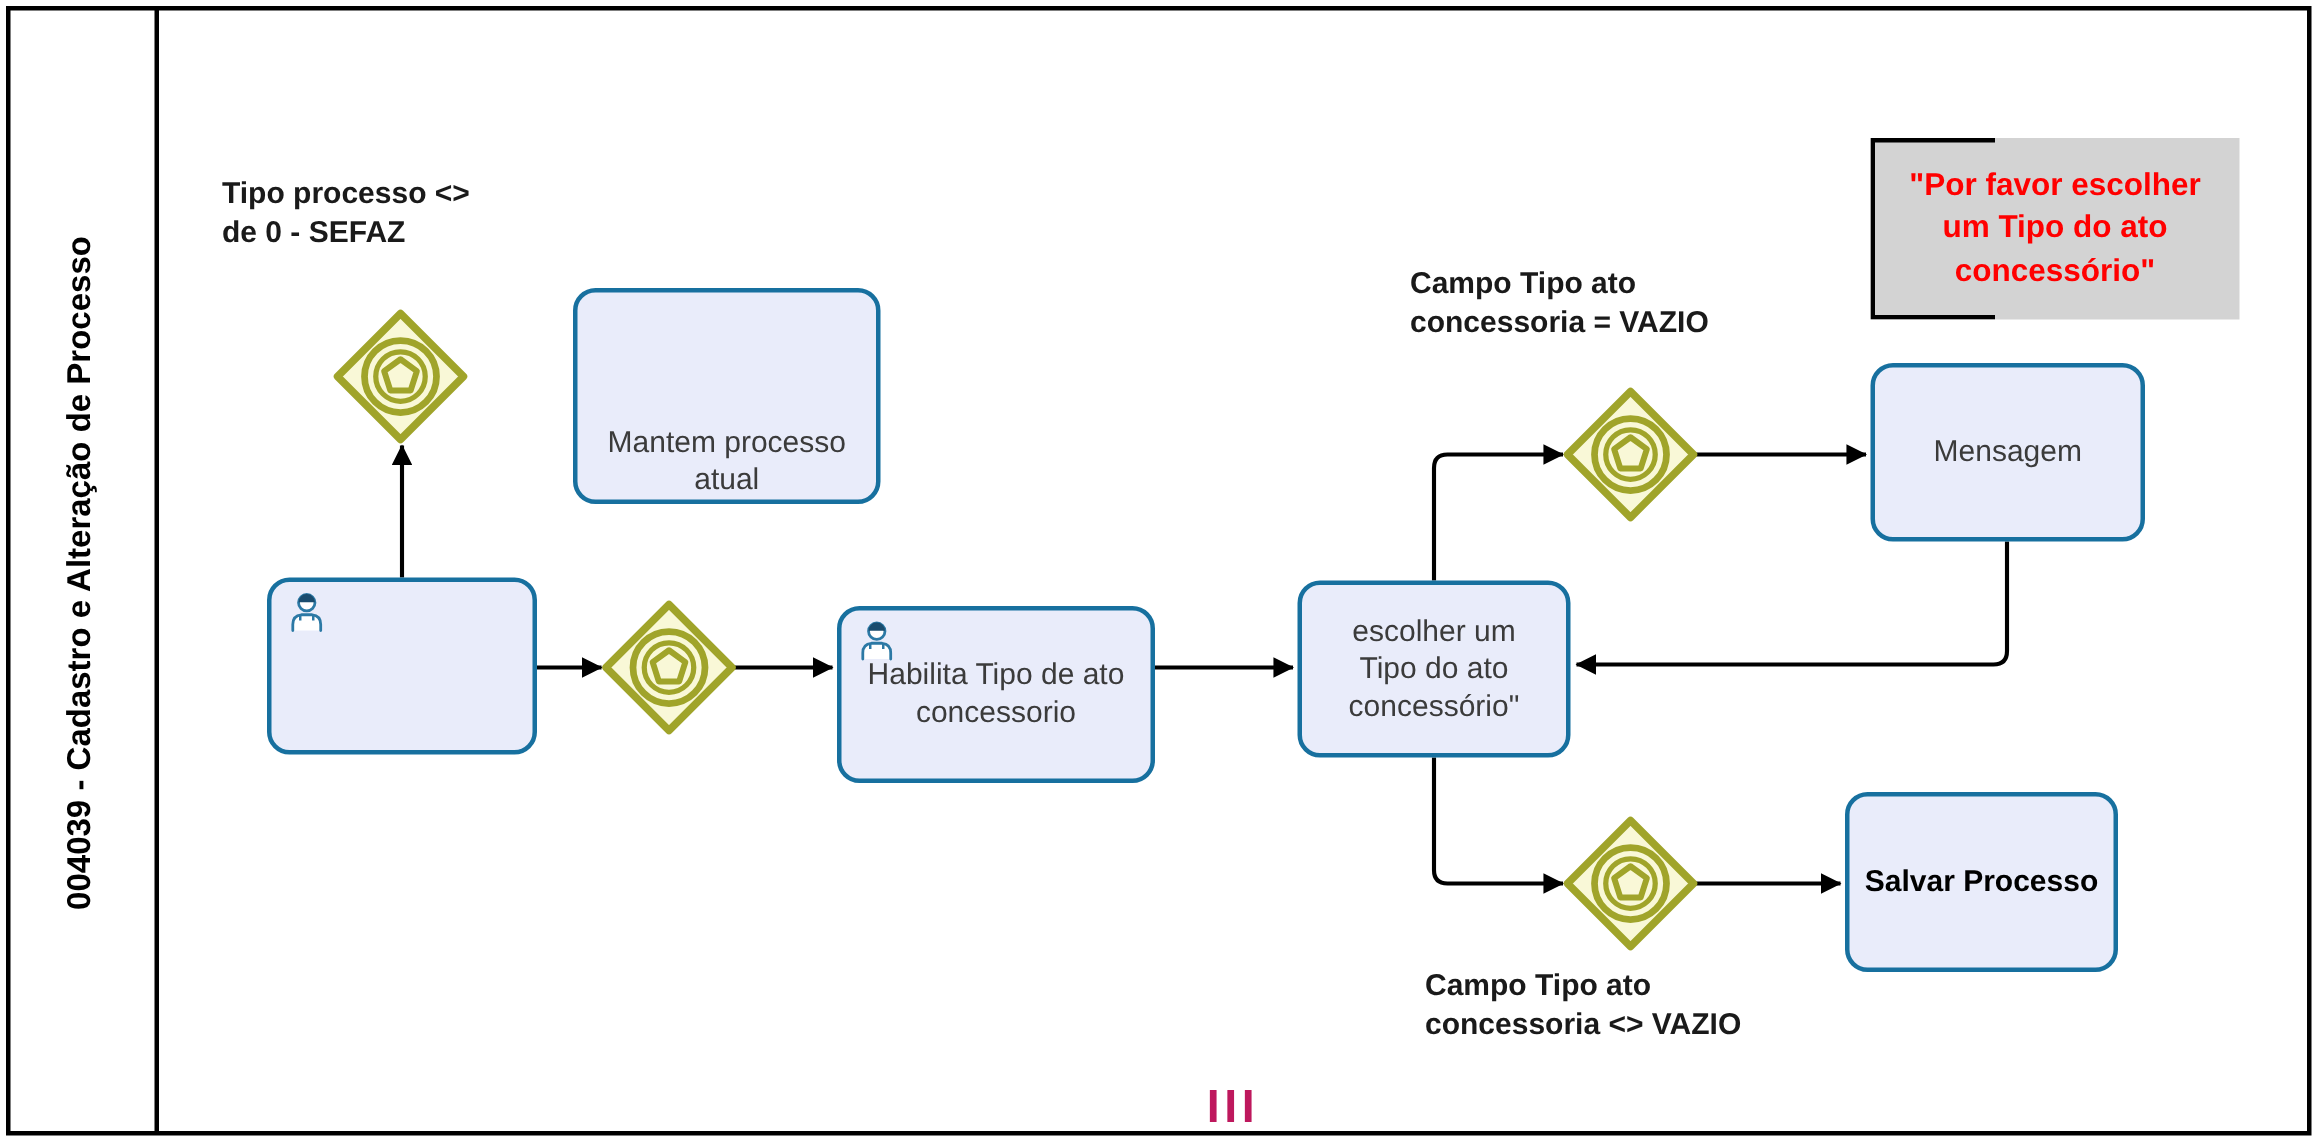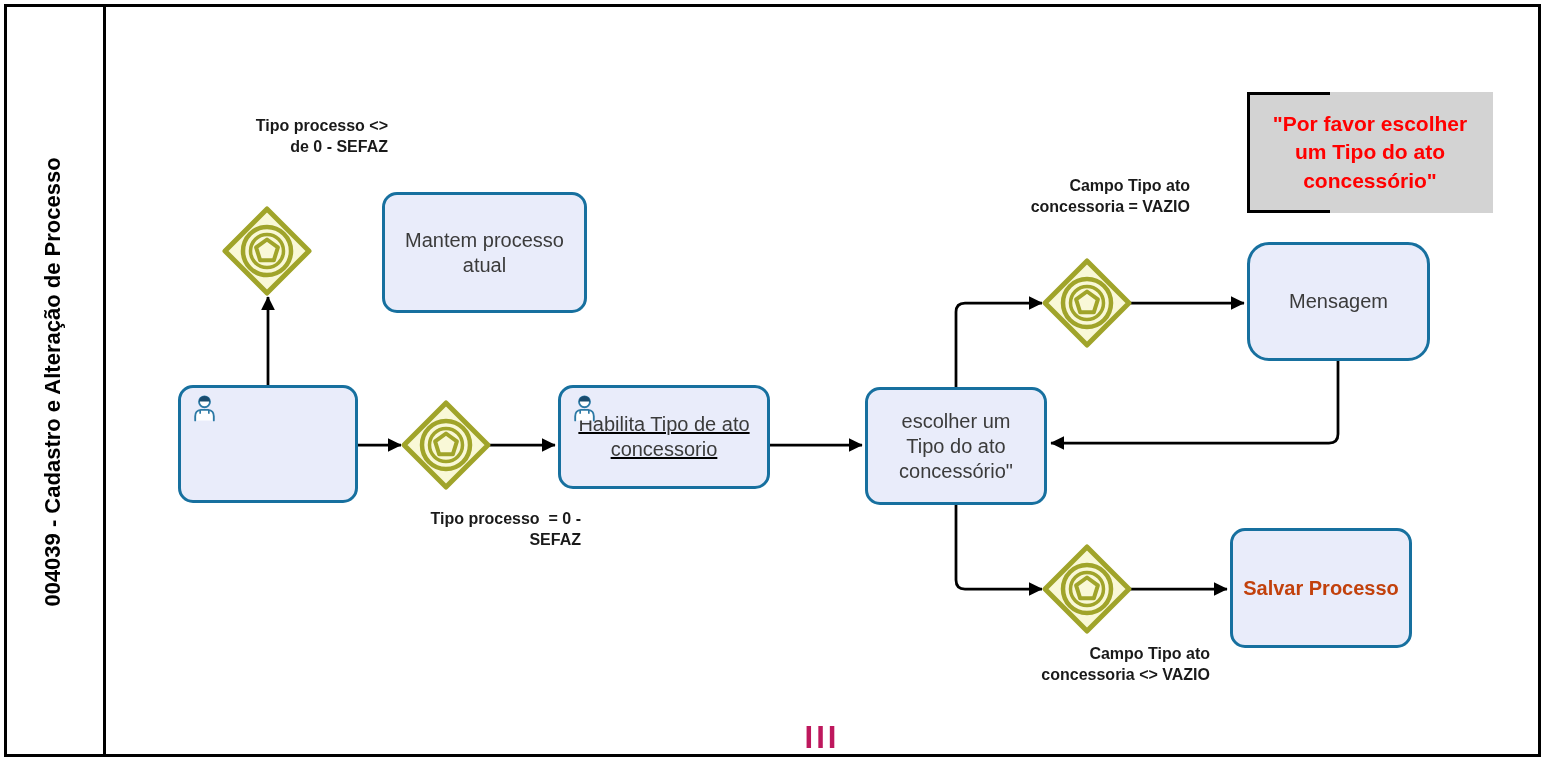--- a/index.html
+++ b/index.html
@@ -25,25 +25,25 @@
     position:absolute; box-sizing:border-box;
     border:3.5px solid var(--task-border,#17709f);
     background:var(--task-fill,#e9ecfa);
     border-radius:15px;
     display:flex; align-items:center; justify-content:center;
   }
   .task .txt {
     font-size:20px; line-height:1.25; color:var(--task-text,#3b3b3b);
     text-align:center; white-space:pre-wrap;
   }
-  .task .txt.bold { font-weight:700; color:#c2410c; }
+  .task .txt.bold { font-weight:700; color:#000000; }
   .task .user-icon { position:absolute; left:8px; top:5px; width:31px; height:31px; }
   .cond-label {
-    position:absolute; font-size:16px; font-weight:700; line-height:1.3;
-    color:var(--label-text,#1a1a1a); text-align:right; white-space:pre-wrap;
+    position:absolute; font-size:20px; font-weight:700; line-height:1.3;
+    color:var(--label-text,#1a1a1a); text-align:left; white-space:pre-wrap;
   }
   .annotation {
     position:absolute; left:1247px; top:92px; width:246px; height:121px;
     background:var(--annotation-fill,#d3d3d3);
     display:flex; align-items:center; justify-content:center;
   }
   .annotation .txt {
     font-size:21px; font-weight:700; line-height:1.35;
     color:var(--annotation-text,#ff0000); text-align:center; white-space:pre-wrap;
   }
@@ -84,64 +84,62 @@
     <path class="flow" d="M1338 361 L1338 434 Q1338 443 1329 443 L1051 443" marker-end="url(#arrow)"></path>
     <path class="flow" d="M956 505 L956 580 Q956 589 965 589 L1042 589" marker-end="url(#arrow)"></path>
     <path class="flow" d="M1130 589 L1227 589" marker-end="url(#arrow)"></path>
 
     <use href="#gw" x="267" y="251"></use>
     <use href="#gw" x="446" y="445"></use>
     <use href="#gw" x="1087" y="303"></use>
     <use href="#gw" x="1087" y="589"></use>
   </svg>
 
-  <div class="task" style="left:382px; top:192px; width:205px; height:121px;">
+  <div class="task" style="left:382px; top:192px; width:205px; height:144px;align-items:flex-end;">
     <span class="txt">Mantem processo
 atual</span>
   </div>
 
   <div class="task" style="left:178px; top:385px; width:180px; height:118px;">
     <svg class="user-icon" viewBox="0 0 30 30">
       <circle cx="15" cy="8.5" r="5.3" style="fill:#fff;stroke:var(--user-icon-blue,#2c79a5);stroke-width:1.8"></circle>
       <path d="M9.7 8.2 A5.3 5.3 0 0 1 20.3 8.2 Z" style="fill:var(--user-icon-cap,#1a4c6e)"></path>
       <path d="M6 26.5 V22.5 Q6 16.8 11.5 16.3 H18.5 Q24 16.8 24 22.5 V26.5" style="fill:#fff;stroke:var(--user-icon-blue,#2c79a5);stroke-width:1.8;stroke-linecap:round"></path>
       <path d="M10.8 16.5 V20 M19.2 16.5 V20" style="fill:none;stroke:var(--user-icon-blue,#2c79a5);stroke-width:1.6"></path>
     </svg>
   </div>
 
-  <div class="task" style="left:558px; top:385px; width:212px; height:104px;text-decoration:underline;">
+  <div class="task" style="left:558px; top:404px; width:212px; height:118px;">
     <svg class="user-icon" viewBox="0 0 30 30">
       <circle cx="15" cy="8.5" r="5.3" style="fill:#fff;stroke:var(--user-icon-blue,#2c79a5);stroke-width:1.8"></circle>
       <path d="M9.7 8.2 A5.3 5.3 0 0 1 20.3 8.2 Z" style="fill:var(--user-icon-cap,#1a4c6e)"></path>
       <path d="M6 26.5 V22.5 Q6 16.8 11.5 16.3 H18.5 Q24 16.8 24 22.5 V26.5" style="fill:#fff;stroke:var(--user-icon-blue,#2c79a5);stroke-width:1.8;stroke-linecap:round"></path>
       <path d="M10.8 16.5 V20 M19.2 16.5 V20" style="fill:none;stroke:var(--user-icon-blue,#2c79a5);stroke-width:1.6"></path>
     </svg>
     <span class="txt">Habilita Tipo de ato
 concessorio</span>
   </div>
 
   <div class="task" style="left:865px; top:387px; width:182px; height:118px;">
     <span class="txt">escolher um
 Tipo do ato
 concessório"</span>
   </div>
 
-  <div class="task" style="left:1247px; top:242px; width:183px; height:119px;border-radius:22px;">
+  <div class="task" style="left:1247px; top:242px; width:183px; height:119px;">
     <span class="txt">Mensagem</span>
   </div>
 
   <div class="task" style="left:1230px; top:528px; width:182px; height:120px;">
     <span class="txt bold">Salvar Processo</span>
   </div>
 
   <div class="cond-label" style="left:148px; top:116px; width:240px;">Tipo processo &lt;&gt;
 de 0 - SEFAZ</div>
 
-  <div class="cond-label" style="left:341px; top:509px; width:240px;">Tipo processo  = 0 -
-SEFAZ</div>
 
   <div class="cond-label" style="left:940px; top:176px; width:250px;">Campo Tipo ato
 concessoria = VAZIO</div>
 
   <div class="cond-label" style="left:950px; top:644px; width:260px;">Campo Tipo ato
 concessoria &lt;&gt; VAZIO</div>
 
   <div class="annotation">
     <svg class="bracket" width="85" height="121">
       <path d="M83 1.5 H1.5 V119.5 H83" style="fill:none;stroke:#000;stroke-width:3"></path>

